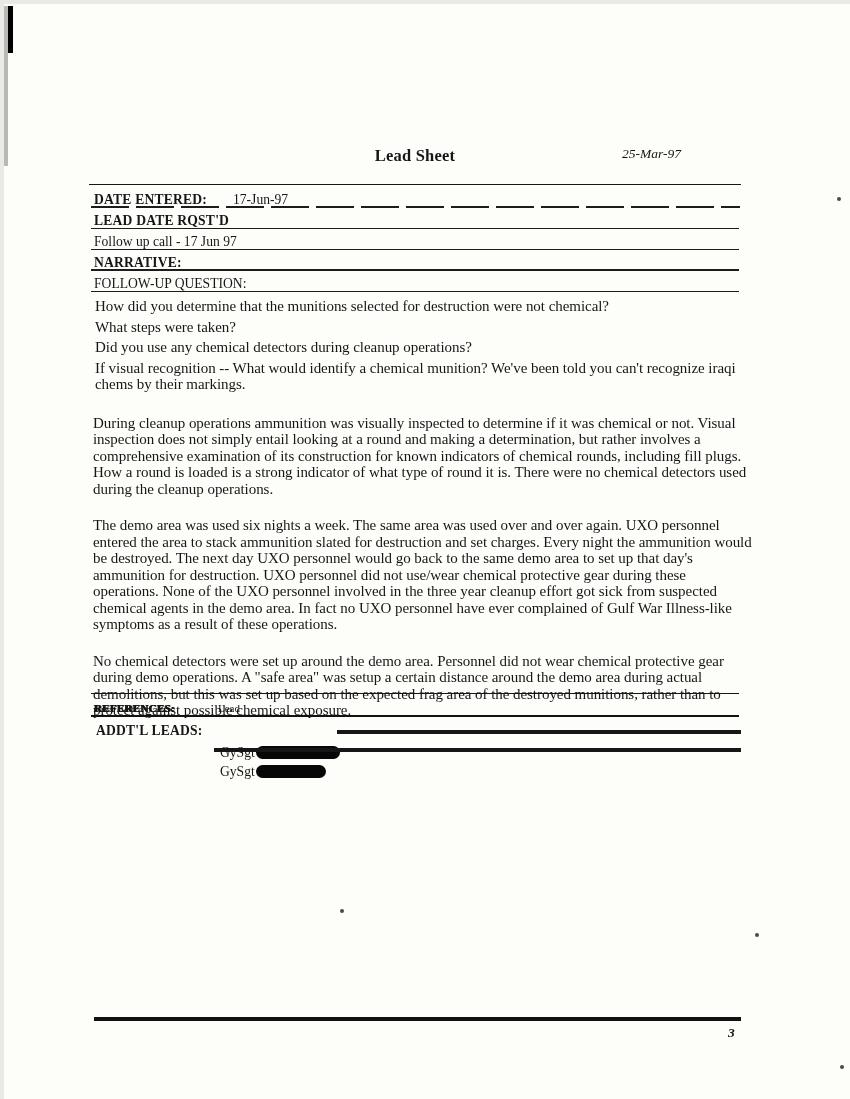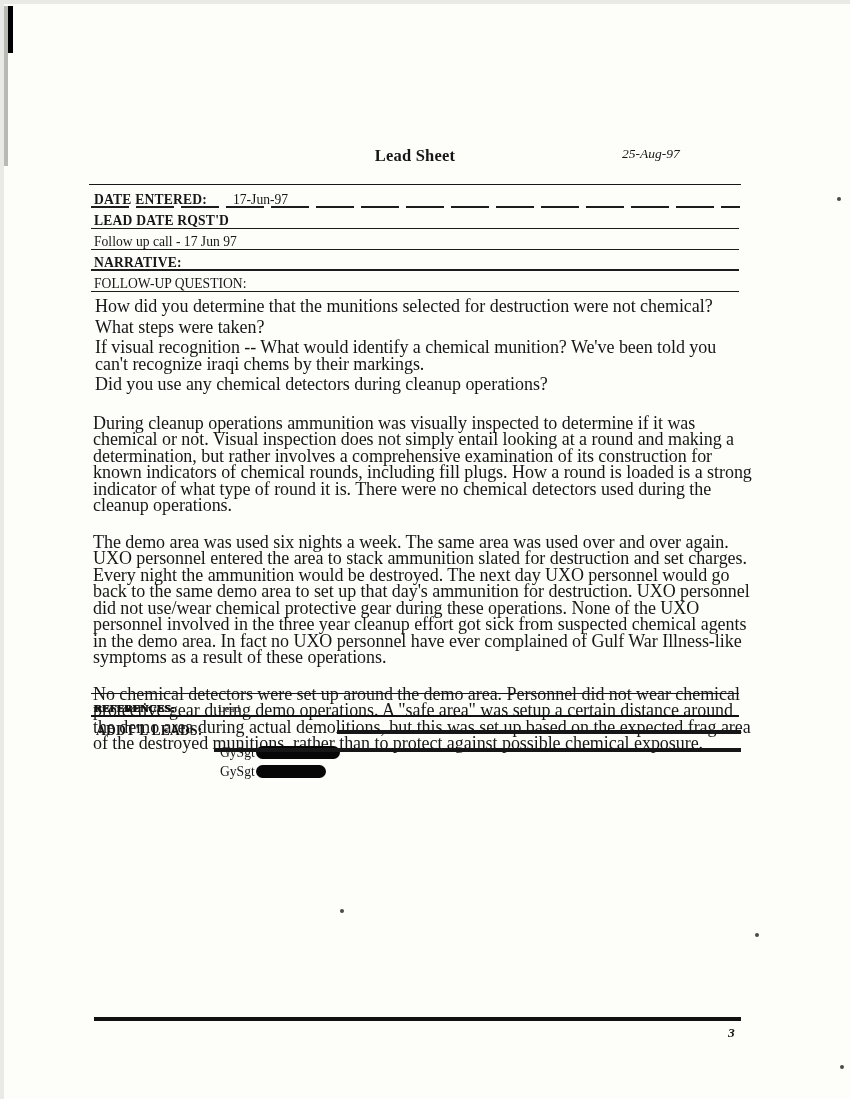--- a/index.html
+++ b/index.html
@@ -47,21 +47,21 @@
   .hrow.thick { border-bottom-width:2.2px; }
   .hrow.dashed { border-bottom:none; }
   .hrow.dashed::after {
     content:""; position:absolute; left:0; right:-1px; bottom:0; height:1.6px;
     background:repeating-linear-gradient(to right, #1c1c1c 0 38px, transparent 38px 45px);
   }
 
   
   .body-text {
     position:absolute; left:85px; top:288px; width:667px;
-    font-size:18px; line-height:16.5px; letter-spacing:-0.05px;
+    font-size:15px; line-height:16.5px; letter-spacing:-0.05px;
   }
   .body-text p { margin-bottom:16px; }
   .q-line { display:block; }
 
   
   .ref-table { position:absolute; left:85px; top:687px; width:652px; }
   .ref-row {
     position:relative; height:24px; line-height:20px; font-size:11px;
     border-top:1.6px solid #161616; border-bottom:2.4px solid #111;
   }
@@ -98,21 +98,21 @@
   <div class="artifact edge-bar"></div>
   <div class="artifact edge-bar2"></div>
   <div class="artifact edge-line"></div>
   <div class="dot dot-a"></div>
   <div class="dot dot-b"></div>
   <div class="dot dot-c"></div>
   <div class="dot dot-d"></div>
 
   <div class="doc-header">
     <div class="doc-title">Lead Sheet</div>
-    <div class="doc-date">25-Aug-97</div>
+    <div class="doc-date">25-Mar-97</div>
   </div>
 
   <div class="header-table">
     <div class="hrow bold dashed">
       <span class="lbl">DATE ENTERED:</span>
       <span class="val">17-Jun-97</span>
     </div>
     <div class="hrow bold">
       <span class="lbl">LEAD DATE RQST'D</span>
     </div>
@@ -124,22 +124,22 @@
     </div>
     <div class="hrow">
       <span class="lbl">FOLLOW-UP QUESTION:</span>
     </div>
   </div>
 
   <div class="body-text">
     <p>
       <span class="q-line">How did you determine that the munitions selected for destruction were not chemical?</span>
       <span class="q-line">What steps were taken?</span>
+      <span class="q-line">Did you use any chemical detectors during cleanup operations?</span>
       <span class="q-line">If visual recognition -- What would identify a chemical munition?  We've been told you can't recognize iraqi chems by their markings.</span>
-      <span class="q-line">Did you use any chemical detectors during cleanup operations?</span>
     </p>
     <p>During cleanup operations ammunition was visually inspected to determine if it was chemical or not.  Visual inspection does not simply entail looking at a round and making a determination, but rather involves a comprehensive examination of its construction for known indicators of chemical rounds, including fill plugs.  How a round is loaded is a strong indicator of what type of round it is.  There were no chemical detectors used during the cleanup operations.</p>
     <p>The demo area was used six nights a week.  The same area was used over and over again.  UXO personnel entered the area to stack ammunition slated for destruction and set charges.  Every night the ammunition would be destroyed.  The next day UXO personnel would go back to the same demo area to set up that day's ammunition for destruction.  UXO personnel did not use/wear chemical protective gear during these operations.  None of the UXO personnel involved in the three year cleanup effort got sick from suspected chemical agents in the demo area.  In fact no UXO personnel have ever complained of Gulf War Illness-like symptoms as a result of these operations.</p>
     <p>No chemical detectors were set up around the demo area.  Personnel did not wear chemical protective gear during demo operations.  A "safe area" was setup a certain distance around the demo area during actual demolitions, but this was set up based on the expected frag area of the destroyed munitions, rather than to protect against possible chemical exposure.</p>
   </div>
 
   <div class="ref-table">
     <div class="ref-row">
       <span class="lbl">REFERENCES:</span>
       <span class="val">Lead</span>

